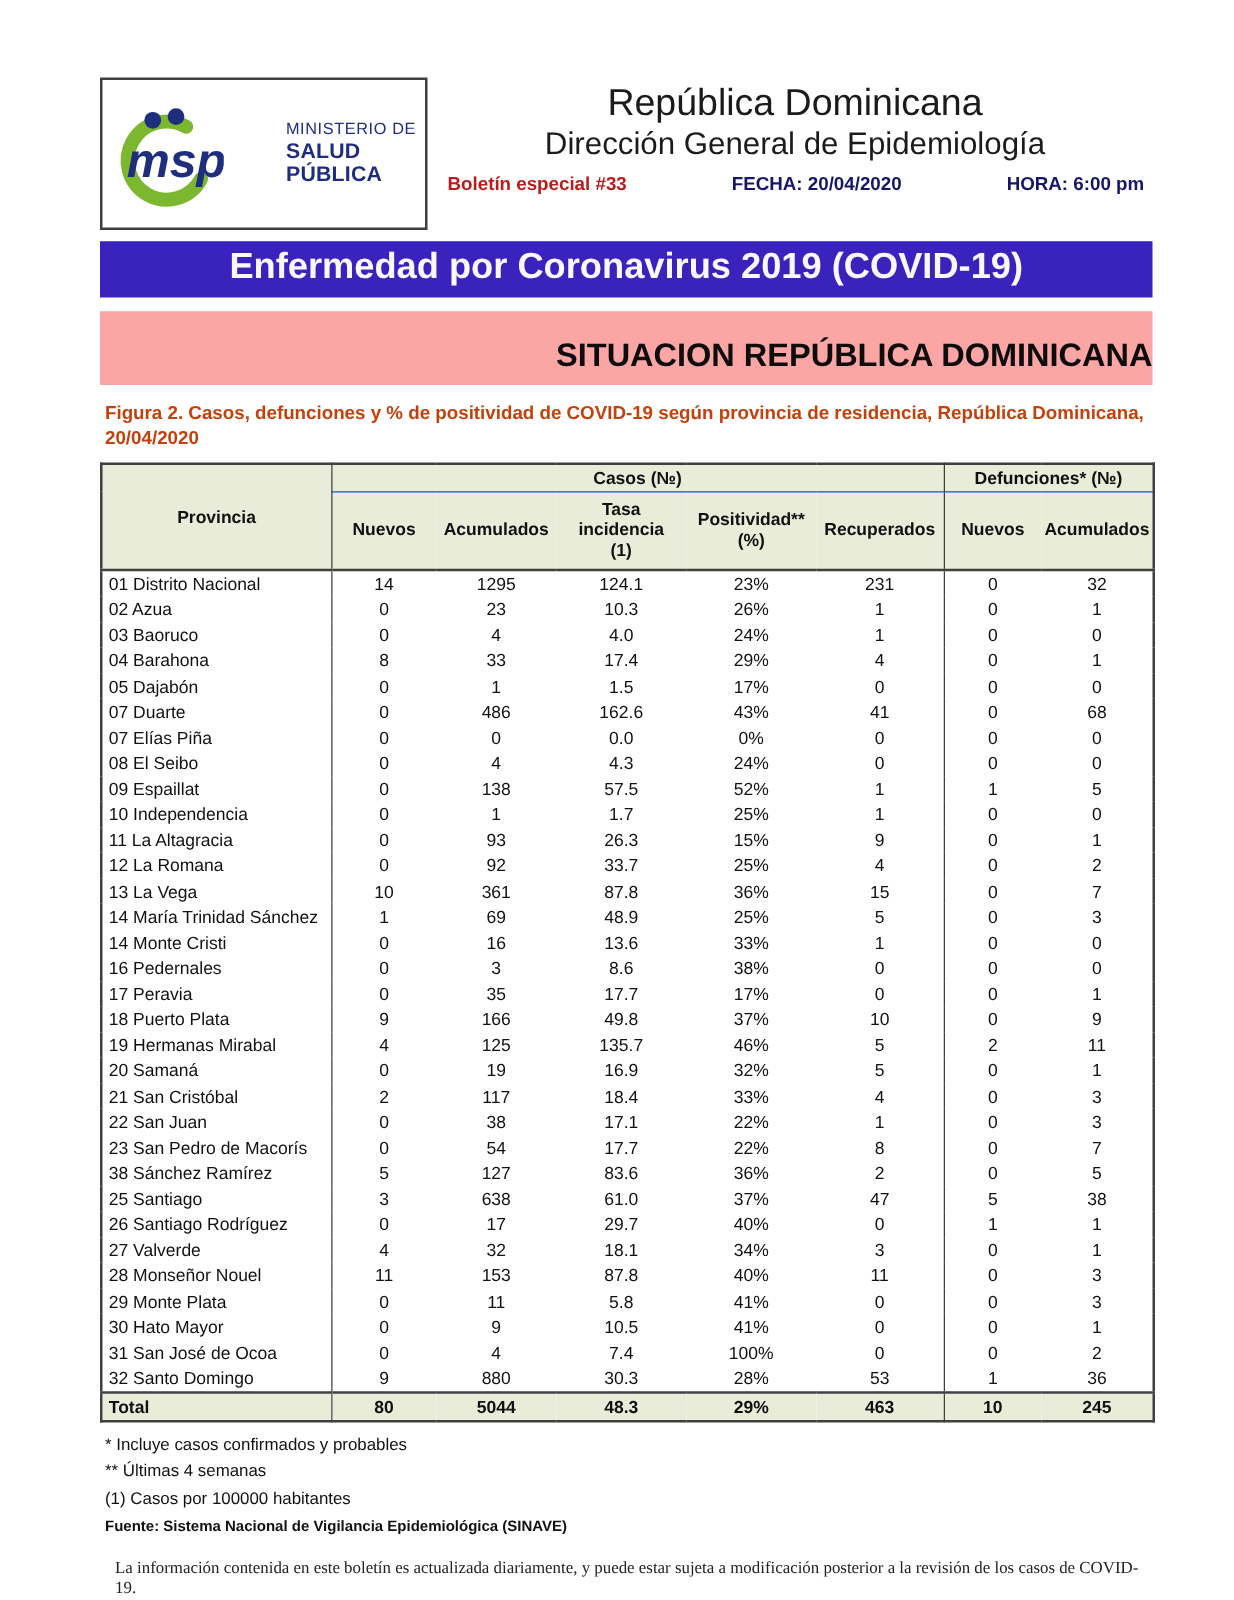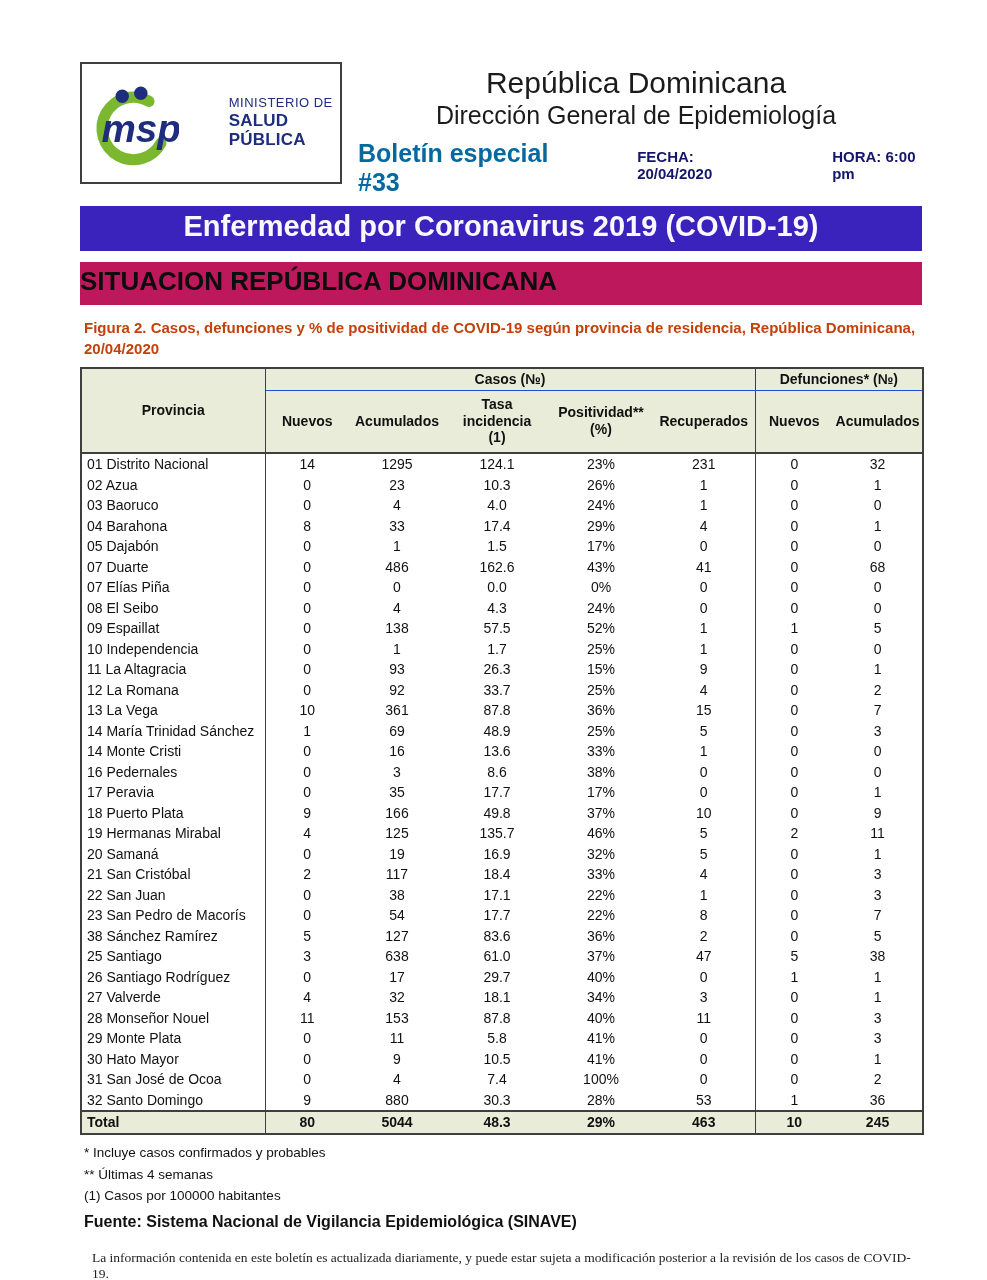--- a/index.html
+++ b/index.html
@@ -16,31 +16,31 @@
     width:262px; height:122px; border:2px solid #3f3f3f; background:#fff;
     display:flex; align-items:center; padding:4px 6px; flex:none;gap:48px;
   }
   .logo-text { color:#1e2d7d; margin-left:2px; line-height:1.15; }
   .logo-line1 { font-size:13px; letter-spacing:0.5px; }
   .logo-line2 { font-size:17px; font-weight:bold; letter-spacing:0.2px; }
   .header-right { flex:1; text-align:center; }
   .doc-title { font-size:30px; color:#1b1b1b; margin-top:4px; line-height:1.15; }
   .doc-subtitle { font-size:25px; color:#1b1b1b; line-height:1.15; }
   .bulletin-row { display:flex; align-items:baseline; gap:40px; text-align:left; margin-top:10px; padding-left:8px; }
-  .bulletin { font-size:25px; font-weight:bold; color:#0369a1; }
+  .bulletin { font-size:15px; font-weight:bold; color:#b91c1c; }
   .meta { font-size:15px; font-weight:bold; color:#15156b;margin-left:44px; }
 
   
   .banner-blue {
     margin-top:9px; background:#3a23bd; color:#fbf7ff;
     font-size:29px; font-weight:bold; text-align:center; padding:4px 0 8px;
   }
   .banner-green {
-    margin-top:11px; background:#be185d; color:#0d0d0d;
-    font-size:26px; font-weight:bold; text-align:left; padding:4px 0 8px;
+    margin-top:11px; background:#fca5a5; color:#0d0d0d;
+    font-size:26px; font-weight:bold; text-align:right; padding:20px 0 8px;
   }
 
   
   .caption { font-size:15px; font-weight:bold; margin:13px 0 8px 4px; line-height:1.35; color:#c2410c; }
 
   
   table.data-table { width:842px; border-collapse:collapse; border:2px solid #3f3f3f; table-layout:fixed; }
   .data-table th {
     background:#e9ecd8; font-weight:bold; font-size:14px; color:#111;
     padding:2px 3px; text-align:center; vertical-align:middle;
@@ -54,21 +54,21 @@
   }
   .data-table td.prov { text-align:left; padding-left:5px; }
   .sep-r { border-right:1.5px solid #3f3f3f; }
   .data-table tfoot td {
     background:#e9ecd8; font-weight:bold; border-top:2px solid #3f3f3f; height:21px; line-height:21px;
   }
   .data-table tfoot td.prov { text-align:left; }
 
   
   .footnotes { margin-top:7px; margin-left:4px; font-size:13.5px; line-height:1.6; color:#111; }
-  .source-note { font-size:16px; font-weight:bold; margin-top:2px; }
+  .source-note { font-size:12px; font-weight:bold; margin-top:2px; }
   .disclaimer {
     font-family:"Liberation Serif", serif; font-size:13.5px; color:#222;
     margin-top:15px; padding-left:12px;
   }
   .contacts {
     margin-top:15px; border:2px solid #3f3f3f; padding:6px 10px 9px; font-size:15.5px; line-height:1.5; color:#111;
   }
 </style>
 </head>
 <body>

